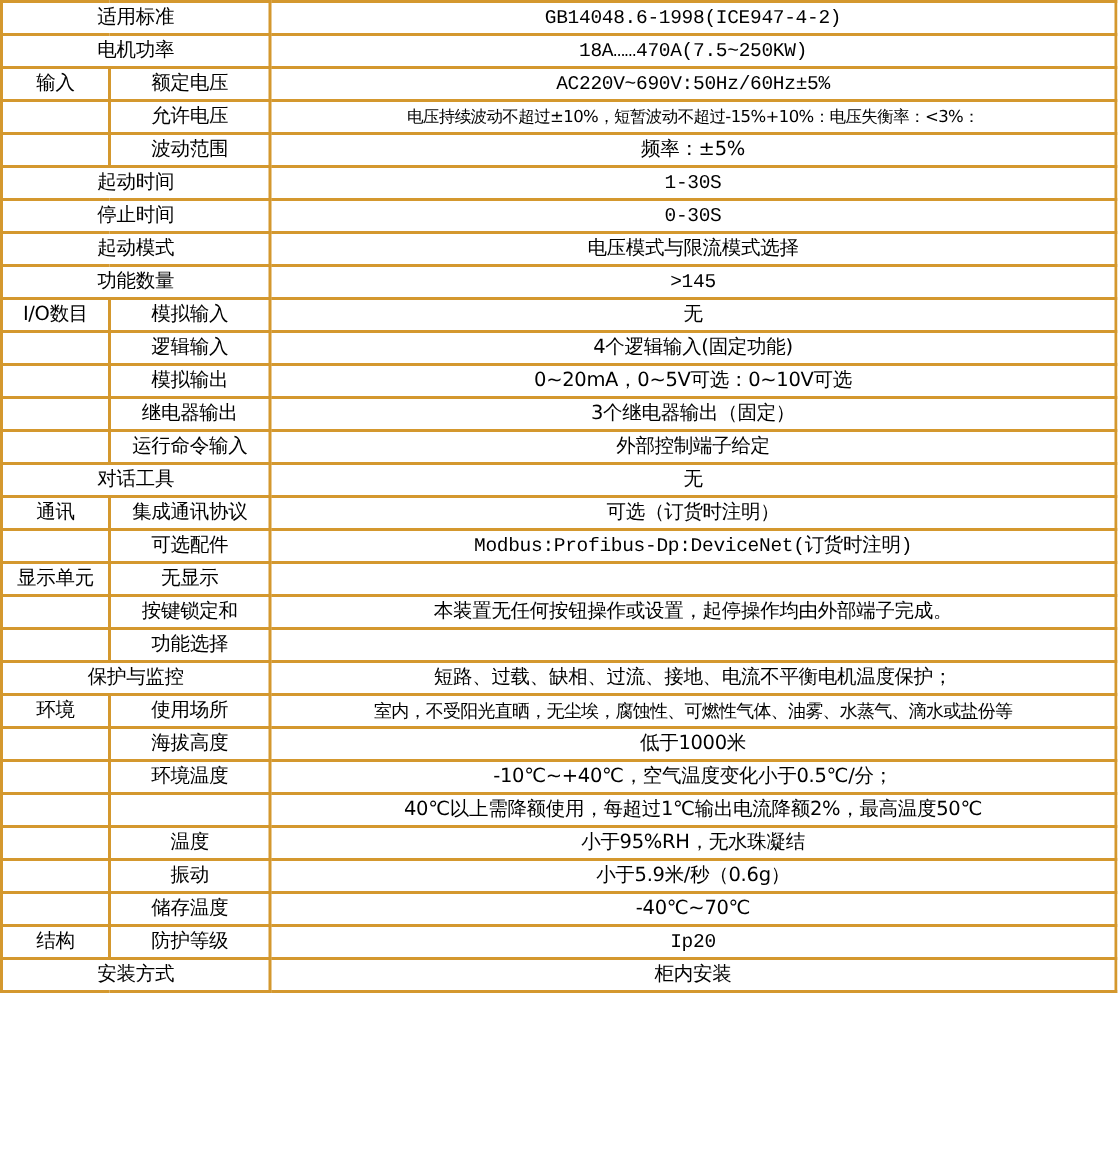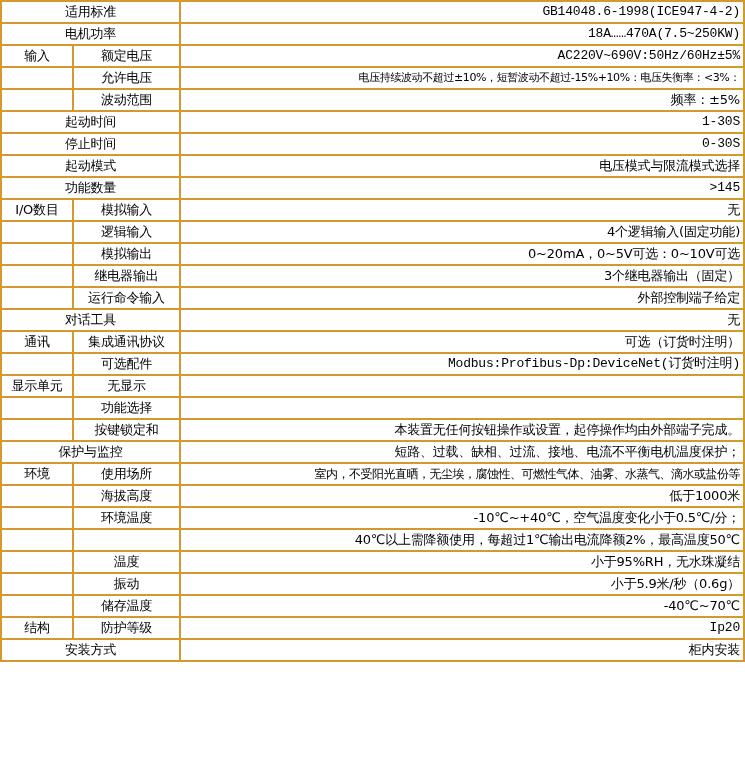--- a/index.html
+++ b/index.html
@@ -15,21 +15,21 @@
   table.spec td {
     border: 2px solid #D4982E;
     height: 20px;
     padding: 0 3px;
     white-space: nowrap;
     overflow: hidden;
     line-height: 20px;
     letter-spacing: -0.2px;
   }
   td.c-label { text-align:center; font-family:"DejaVu Sans", sans-serif; }
-  td.c-value { text-align:right; font-family:"DejaVu Sans", sans-serif; font-size:13px;border-radius:10px; }
+  td.c-value { text-align:center; font-family:"DejaVu Sans", sans-serif; font-size:13px;border-radius:10px; }
   td.c-value.mono { font-family:"Liberation Mono", "DejaVu Sans Mono", monospace; }
   col.col1 { width:72px; }
   col.col2 { width:107px; }
   col.col3 { width:564px; }
 </style>
 </head>
 <body>
 
 <table class="spec">
   <colgroup>
@@ -116,27 +116,27 @@
       <td class="c-label">可选配件</td>
       <td class="c-value mono">Modbus:Profibus-Dp:DeviceNet(订货时注明)</td>
     </tr>
     <tr>
       <td class="c-label">显示单元</td>
       <td class="c-label">无显示</td>
       <td class="c-value"></td>
     </tr>
     <tr>
       <td class="c-label"></td>
-      <td class="c-label">功能选择</td>
-      <td class="c-value"></td>
+      <td class="c-label">按键锁定和</td>
+      <td class="c-value">本装置无任何按钮操作或设置，起停操作均由外部端子完成。</td>
     </tr>
     <tr>
       <td class="c-label"></td>
-      <td class="c-label">按键锁定和</td>
-      <td class="c-value">本装置无任何按钮操作或设置，起停操作均由外部端子完成。</td>
+      <td class="c-label">功能选择</td>
+      <td class="c-value"></td>
     </tr>
     <tr>
       <td colspan="2" class="c-label">保护与监控</td>
       <td class="c-value">短路、过载、缺相、过流、接地、电流不平衡电机温度保护；</td>
     </tr>
     <tr>
       <td class="c-label">环境</td>
       <td class="c-label">使用场所</td>
       <td class="c-value" style="font-size:12px;letter-spacing:-0.5px;">室内，不受阳光直晒，无尘埃，腐蚀性、可燃性气体、油雾、水蒸气、滴水或盐份等</td>
     </tr>

